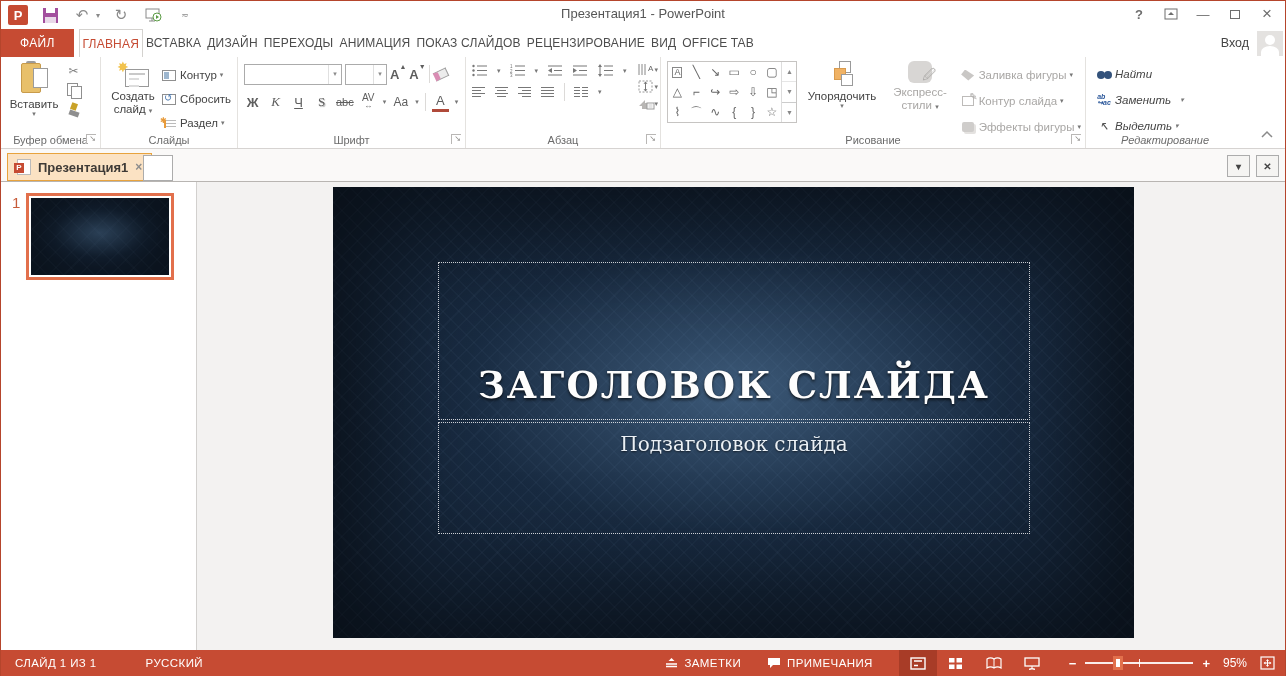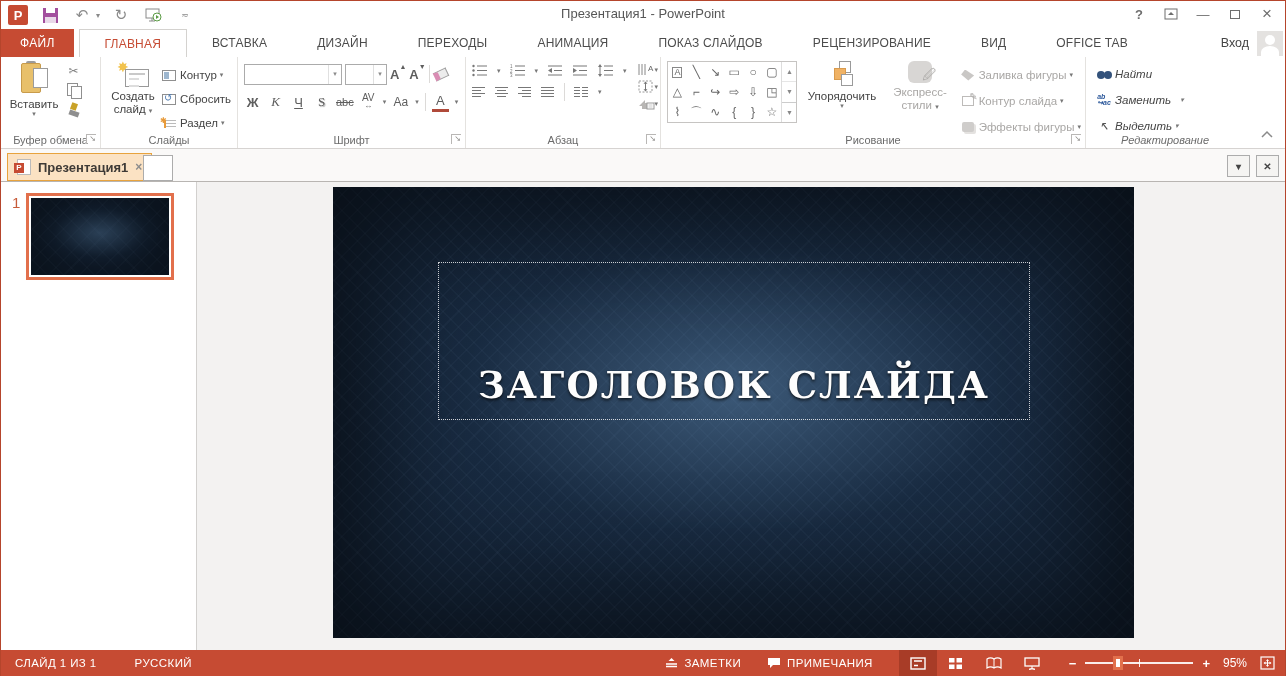--- a/index.html
+++ b/index.html
@@ -17,21 +17,21 @@
   .save-ico::after { content:""; position:absolute; bottom:0; left:2px; width:11px; height:6px; background:#E9D9E9; }
   .qat .drop { font-size:8px; color:#8A8A8A; margin-left:-7px; }
   .title-text { position:absolute; left:0; right:0; top:5px; text-align:center; font-size:13px; color:#565656; }
   .win-controls { position:absolute; right:4px; top:2px; display:flex; align-items:center; gap:4px; }
   .win-controls .wbtn { width:28px; height:22px; display:flex; align-items:center; justify-content:center; color:#6E6E6E; font-size:13px; }
   .restore-box { width:10px; height:9px; border:1px solid #6E6E6E; }
 
   
   .tabrow { position:absolute; top:28px; left:0; right:0; height:28px; background:#fff; display:flex; align-items:stretch; }
   .tab-file { background:#C64B33; color:#fff; font-size:12px; padding:0 19px; display:flex; align-items:center; letter-spacing:.3px; }
-  .tab { font-size:12px; color:#4C4C4C; padding:0 25px; display:flex; align-items:center; letter-spacing:.2px; }
+  .tab { font-size:12px; color:#4C4C4C; padding:0 3px; display:flex; align-items:center; letter-spacing:.2px; }
   .tab.active { color:#C64B33; background:#fff; border:1px solid #D4D2CF; border-bottom:none; margin-left:5px; }
   .signin-area { position:absolute; right:2px; top:0; height:28px; display:flex; align-items:center; gap:8px; }
   .signin { font-size:12.5px; color:#444; }
   .avatar { width:26px; height:25px; background:#E4E2E0; position:relative; overflow:hidden; }
   .avatar::before { content:""; position:absolute; top:4px; left:8px; width:10px; height:10px; border-radius:50%; background:#fff; }
   .avatar::after { content:""; position:absolute; top:15px; left:4px; width:18px; height:12px; border-radius:50% 50% 0 0; background:#fff; }
 
   
   .ribbon { position:absolute; top:56px; left:0; right:0; height:92px; background:#fff; border-bottom:1px solid #D6D3D1; display:flex; }
   .rgroup { position:relative; height:100%; border-right:1px solid #E4E2DF; padding:4px 4px 16px 6px; }
@@ -157,21 +157,21 @@
   .slide { position:absolute; left:332px; top:5px; width:801px; height:451px; }
   .slide-bg { position:absolute; inset:0; box-shadow: inset 0 0 110px 35px rgba(0,0,0,0.6); }
   .ph { position:absolute; border:1px dotted rgba(255,255,255,0.78); }
   .ph-title { left:105px; top:75px; width:592px; height:158px; display:flex; align-items:flex-end; justify-content:center; padding-bottom:12px; }
   .ph-sub { left:105px; top:235px; width:592px; height:112px; text-align:center; padding-top:9px; }
   .slide-title { font-family:"DejaVu Serif", serif; font-weight:bold; font-size:37px; letter-spacing:2px; color:#FDFDFD; text-shadow:0 2px 3px rgba(0,0,0,0.65), 0 0 1px rgba(0,0,0,0.5); white-space:nowrap; }
   .slide-sub { font-family:"DejaVu Serif", serif; font-size:20px; color:#EAF0F5; text-shadow:0 1px 2px rgba(0,0,0,0.6); }
 
   
   .statusbar { position:absolute; left:0; right:0; bottom:0; height:26px; background:#C64B33; display:flex; align-items:center; color:#fff; font-size:11.5px; }
-  .sb-left { display:flex; gap:38px; margin-left:14px; letter-spacing:.4px; }
+  .sb-left { display:flex; gap:49px; margin-left:14px; letter-spacing:.4px; }
   .sb-spacer { flex:1; }
   .sb-item { display:flex; align-items:center; gap:6px; margin-right:26px; letter-spacing:.4px; }
   .viewbtns { display:flex; align-items:center; margin-right:18px; }
   .vbtn { width:38px; height:26px; display:flex; align-items:center; justify-content:center; }
   .vbtn.active { background:#A83C27; }
   .zoomctl { display:flex; align-items:center; gap:9px; margin-right:10px; }
   .zslider { position:relative; width:108px; height:14px; }
   .zslider .track { position:absolute; left:0; right:0; top:6px; height:2px; background:rgba(255,255,255,0.9); }
   .zslider .tick { position:absolute; left:50%; top:3px; width:1px; height:8px; background:rgba(255,255,255,0.9); }
   .zslider .thumb { position:absolute; left:26%; top:0; width:5px; height:14px; background:#fff; }
@@ -583,20 +583,23 @@
       <div class="thumb">
         <div class="thumb-inner"></div>
       </div>
     </div>
 
     <div class="slide">
       <div class="slide-bg"></div>
       <div class="ph ph-title">
         <span class="slide-title">ЗАГОЛОВОК СЛАЙДА</span>
       </div>
+      <div class="ph ph-sub">
+        <span class="slide-sub">Подзаголовок слайда</span>
+      </div>
     </div>
   </div>
 
   <div class="statusbar">
     <div class="sb-left">
       <span>СЛАЙД 1 ИЗ 1</span>
       <span>РУССКИЙ</span>
     </div>
     <div class="sb-spacer"></div>
 

